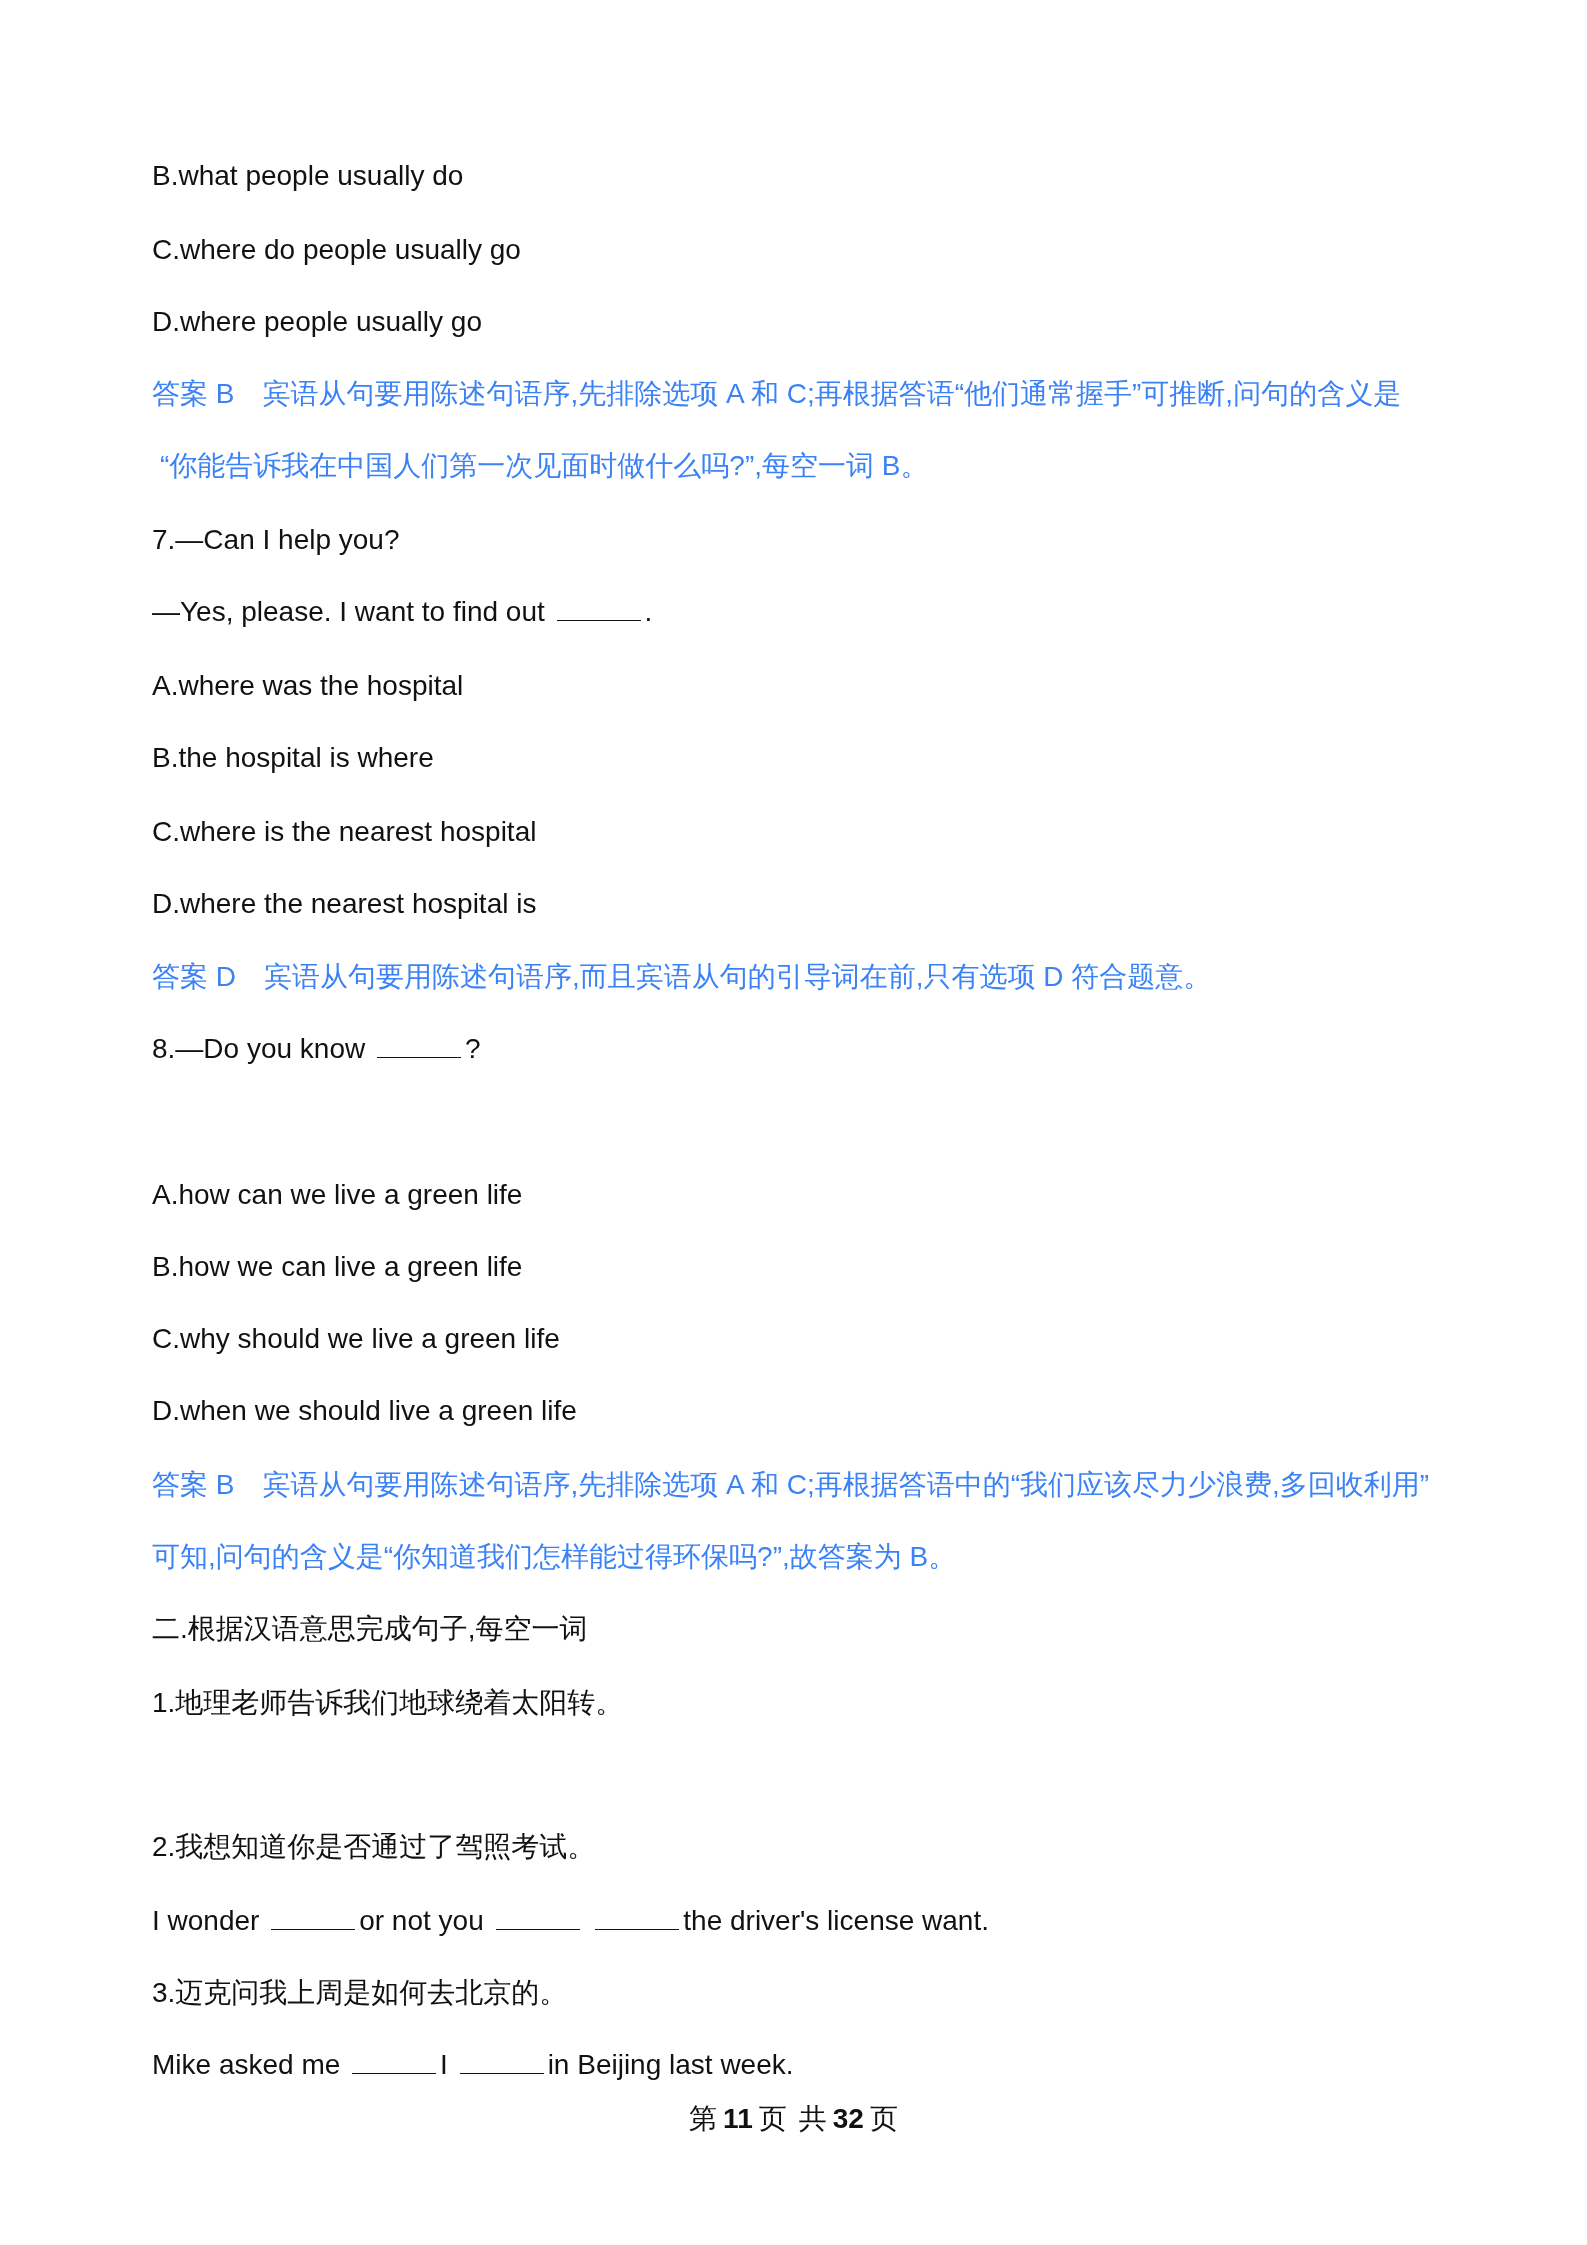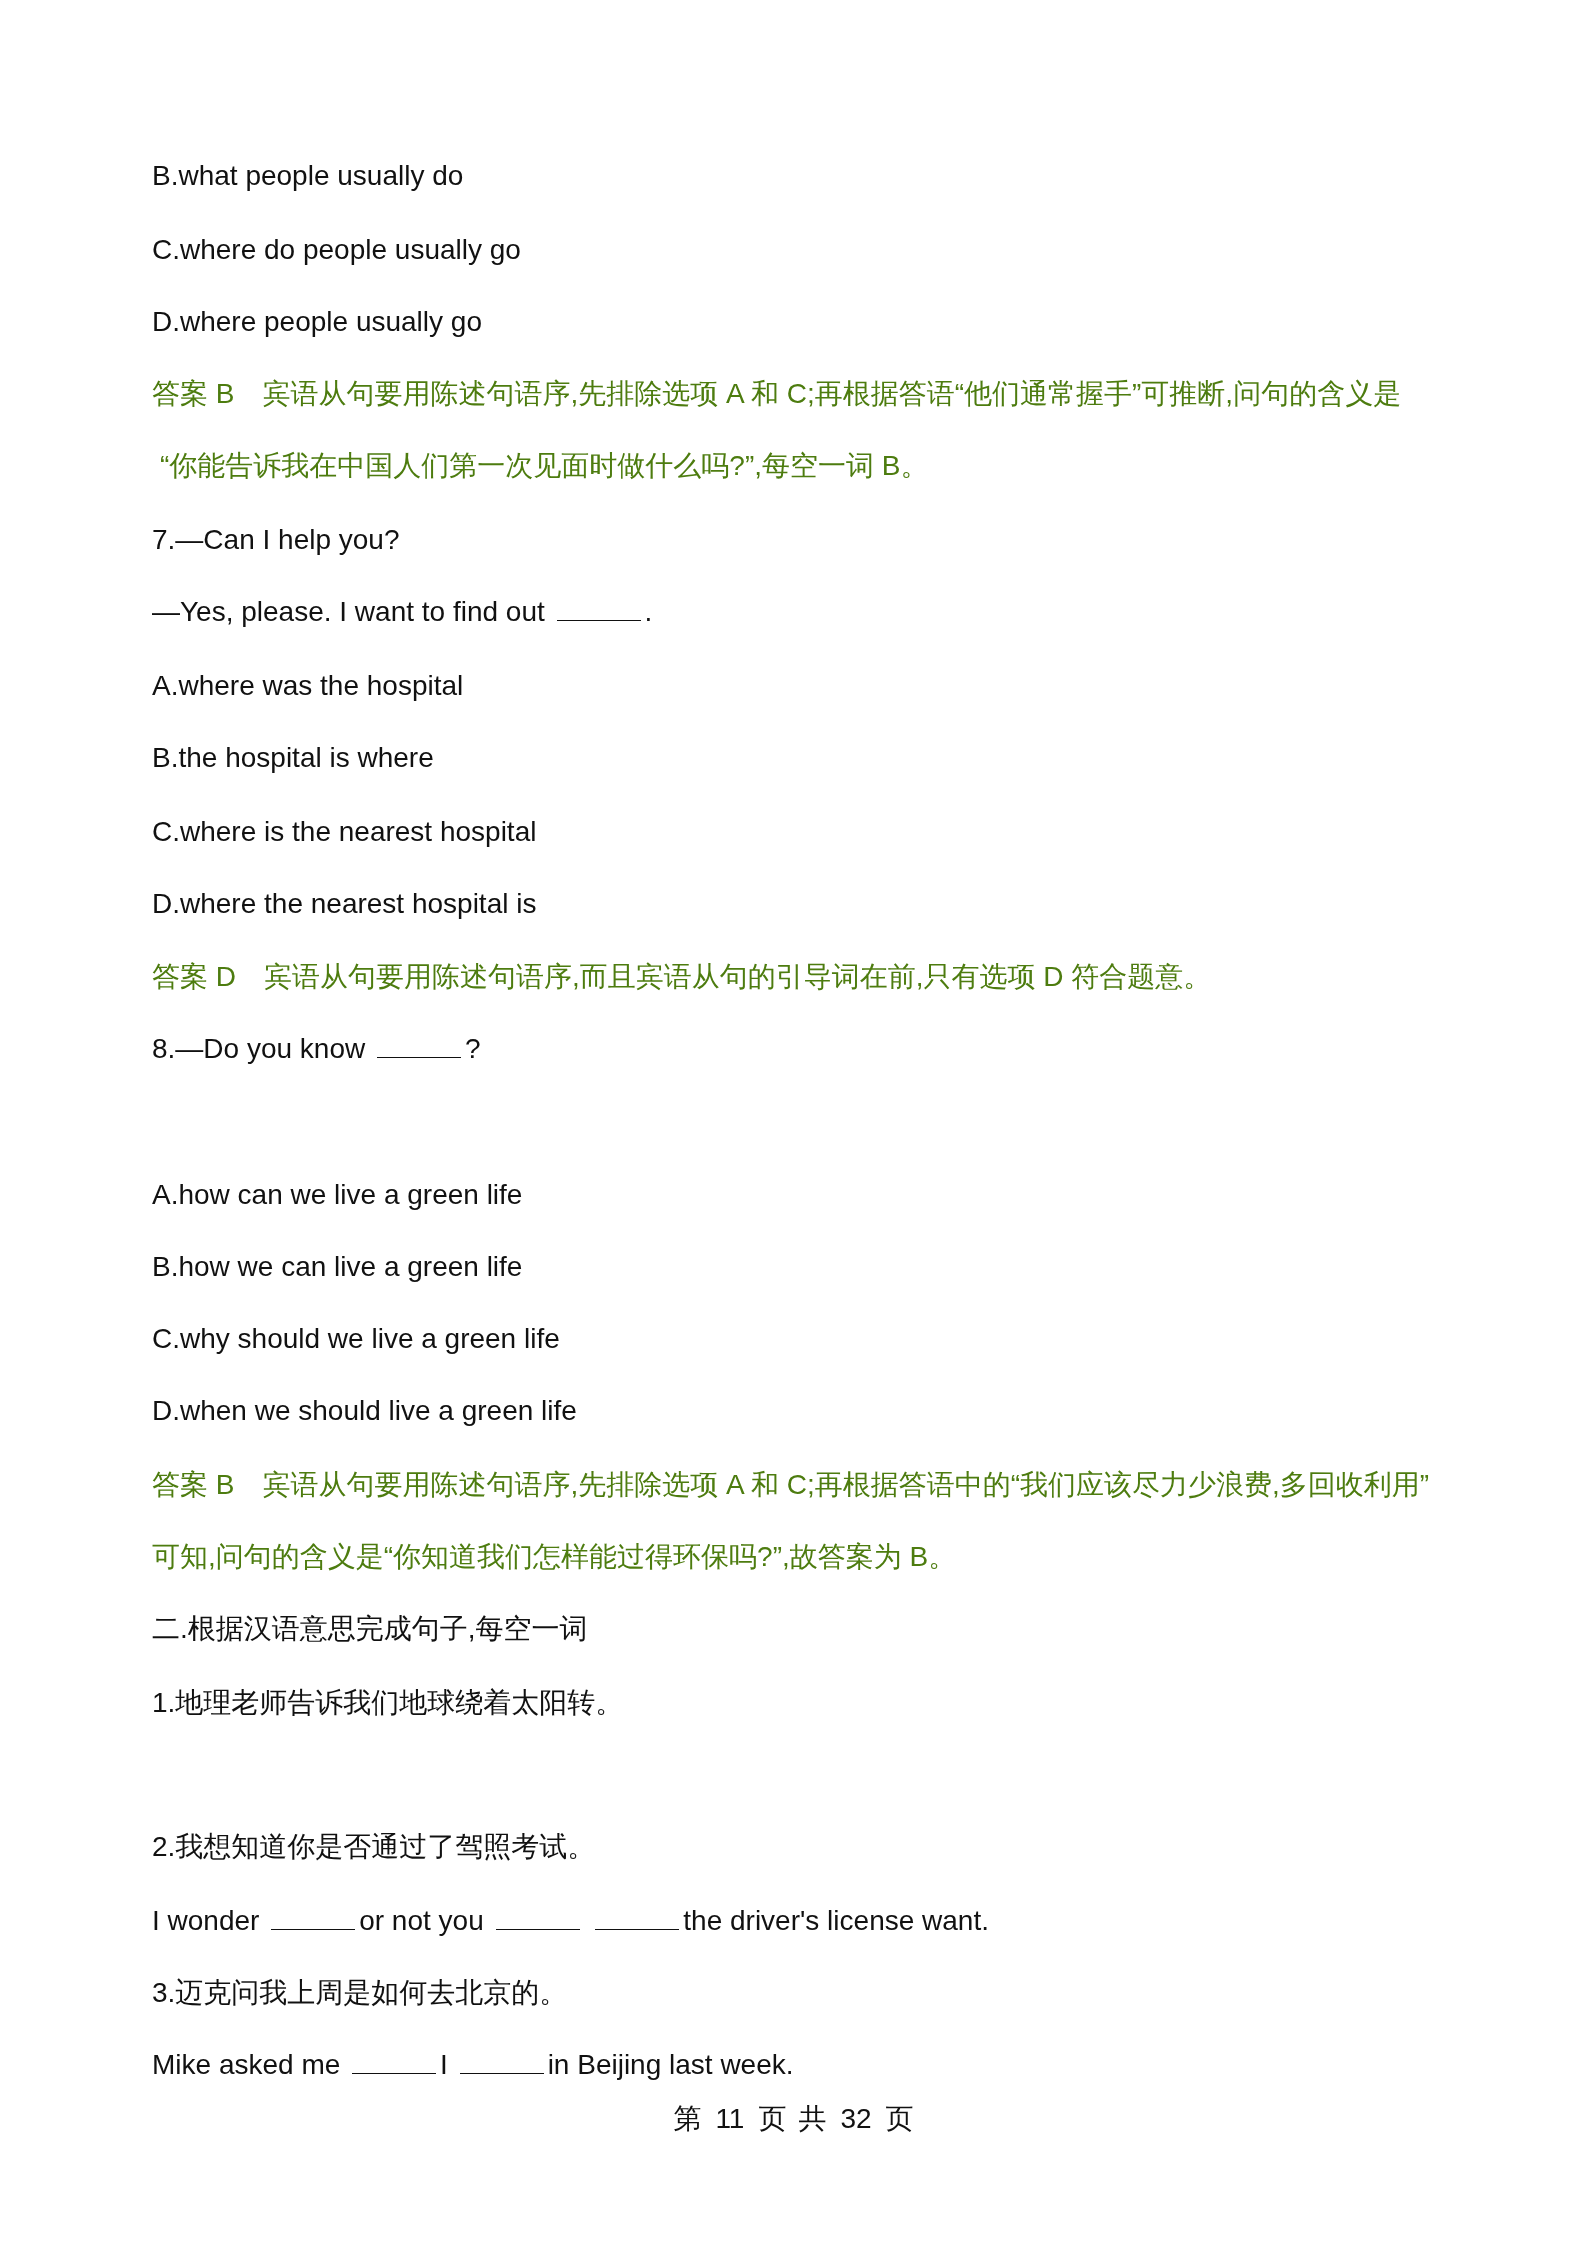--- a/index.html
+++ b/index.html
@@ -1,26 +1,26 @@
 <!DOCTYPE html>
 <html><head>
 <meta charset="utf-8">
 <style>
   html, body { margin: 0; padding: 0; background: #ffffff; }
   body { width: 1587px; height: 2245px; position: relative; overflow: hidden;
          font-family: "Liberation Sans", "DejaVu Sans", sans-serif; color: #111; }
   .page { position: absolute; left: 0; top: 0; width: 1587px; height: 1596px; }
   .line { position: absolute; left: 152px; font-size: 28px; line-height: 36px; white-space: nowrap; }
-  .ans { color: #4d7c0f; }
+  .ans { color: #3b82f6; }
   .ans .tag { margin-right: 28px; }
   .ans.cont { left: 160px; }
   .blank { display: inline-block; width: 84px; border-bottom: 1.5px solid #111; height: 26px; vertical-align: baseline; margin: 0 4px; }
   .footer { position: absolute; top: 2100px; left: 0; width: 1587px; text-align: center;
             font-family: "DejaVu Serif", serif; font-size: 28px; }
-  .footer b { font-family: "Liberation Sans", sans-serif; font-weight: normal; margin: 0 8px; }
+  .footer b { font-family: "Liberation Sans", sans-serif; font-weight: bold; margin: 0 0; }
   .footer span.w { margin: 0 6px; }
 </style>
 </head>
 <body>
 
 <div class="page">
 
   <div class="line" style="top:158px">B.what people usually do</div>
   <div class="line" style="top:232px">C.where do people usually go</div>
   <div class="line" style="top:304px">D.where people usually go</div>

